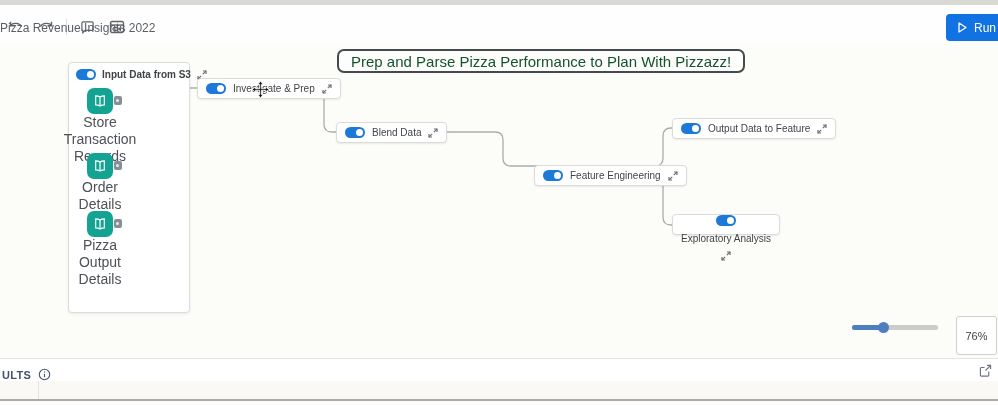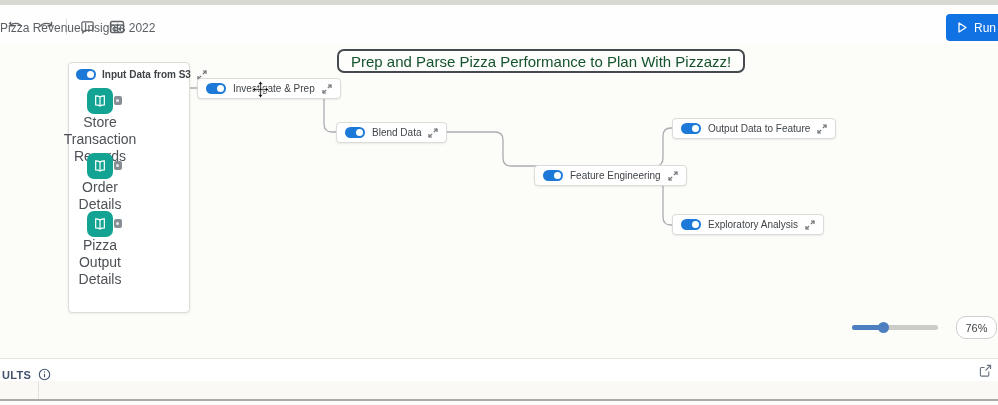--- a/index.html
+++ b/index.html
@@ -38,22 +38,22 @@
   .ds-plug::after { content:""; position:absolute; left:2px; top:3px; width:3px; height:3px; border-radius:50%; background:#e8eaec; }
   .ds-label { font-size:14px; line-height:1.2; color:#4d5156; }
 
   .node { position:absolute; display:inline-flex; align-items:center; gap:7px; height:21px; padding:0 8px;
           background:#fff; border:1px solid #dbdbd7; border-radius:4px; box-shadow:0 1px 2px rgba(0,0,0,.08);
           font-size:10px; color:#3f4449; white-space:nowrap; cursor:pointer; }
 
   .zoom-slider { position:absolute; left:852px; top:325px; width:86px; height:5px; border-radius:3px; background:#cbcbc8; cursor:pointer; }
   .zoom-fill { position:absolute; left:0; top:0; height:5px; width:32px; border-radius:3px; background:#4d7fc0; }
   .zoom-thumb { position:absolute; left:26px; top:-3px; width:11px; height:11px; border-radius:50%; background:#4d7fc0; cursor:grab; }
-  .zoom-box { position:absolute; left:956px; top:316px; width:41px; height:23px; background:#fff; border:1px solid #cfcfcc;
-              border-radius:10px; display:flex; align-items:center; justify-content:center; font-size:11px; color:#3f4449; }
+  .zoom-box { position:absolute; left:956px; top:316px; width:41px; height:39px; background:#fff; border:1px solid #cfcfcc;
+              border-radius:3px; display:flex; align-items:center; justify-content:center; font-size:11px; color:#3f4449; }
 
   .results-bar { position:absolute; left:0; top:358px; width:998px; height:23px; background:#fff; border-top:1px solid #e4e4e1;
                  display:flex; align-items:flex-end; }
   .results-label { font-size:11px; font-weight:bold; color:#42526e; letter-spacing:.3px; margin-left:2px; }
   .info-icon { margin-left:7px; color:#44546f; width:13px; height:13px; cursor:pointer; }
   .ext-icon { position:absolute; right:6px; top:5px; width:13px; height:13px; color:#6b7280; cursor:pointer; }
 
   .strip2 { position:absolute; left:0; top:381px; width:998px; height:18px; background:#faf9f6; }
   .strip2-divider { position:absolute; left:38px; top:0; width:1px; height:18px; background:#e2e2df; }
   .bottom-line { position:absolute; left:0; top:399px; width:998px; height:2px; background:#aaaca4; }
@@ -208,21 +208,21 @@
     <div class="toggle"></div>
     <span>Output Data to Feature</span>
     <svg class="expand-icon" viewBox="0 0 10 10" fill="none" stroke="currentColor" stroke-width="1.2">
       <path d="M6 1 h3 v3"></path>
         <path d="M9 1 L5.8 4.2"></path>
         <path d="M4 9 H1 V6"></path>
         <path d="M1 9 L4.2 5.8"></path>
     </svg>
   </div>
 
-  <div class="node" style="left:672px; top:214px;">
+  <div class="node" style="left:672px; top:214px;flex-direction:column;">
     <div class="toggle"></div>
     <span>Exploratory Analysis</span>
     <svg class="expand-icon" viewBox="0 0 10 10" fill="none" stroke="currentColor" stroke-width="1.2">
       <path d="M6 1 h3 v3"></path>
         <path d="M9 1 L5.8 4.2"></path>
         <path d="M4 9 H1 V6"></path>
         <path d="M1 9 L4.2 5.8"></path>
     </svg>
   </div>
 

